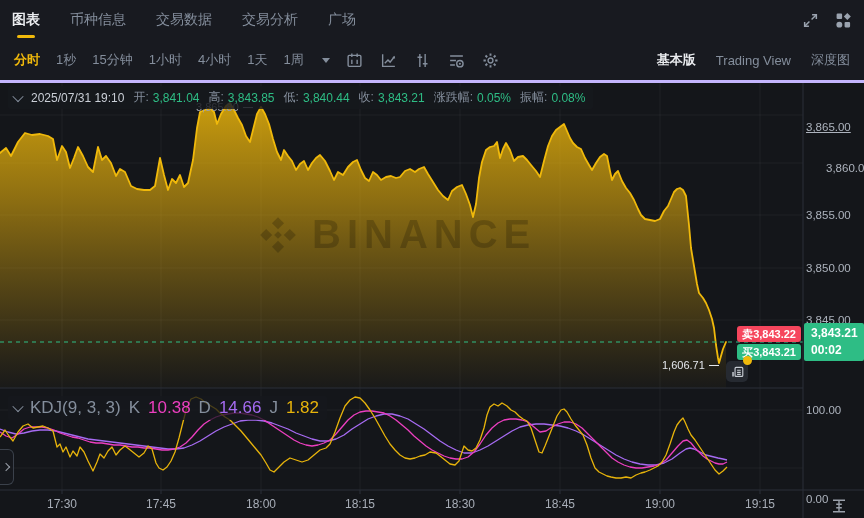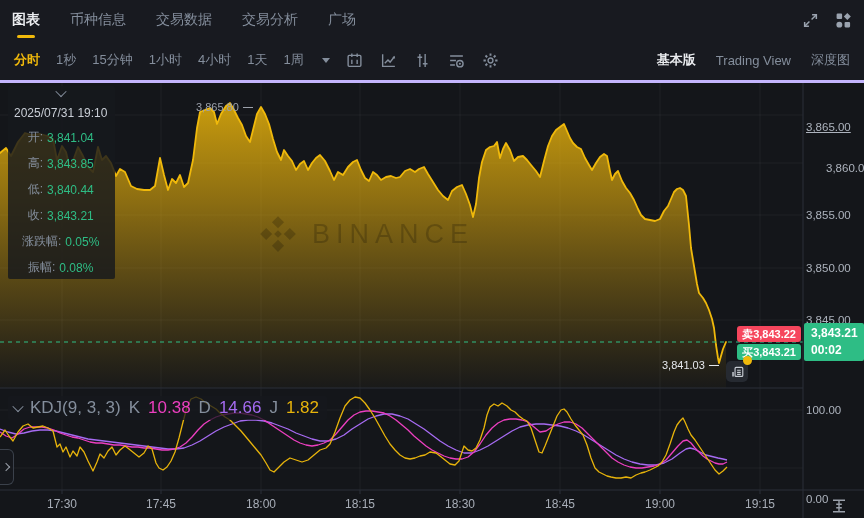--- a/index.html
+++ b/index.html
@@ -26,21 +26,21 @@
   .caret{width:0;height:0;border-left:4px solid transparent;border-right:4px solid transparent;
          border-top:5px solid #848E9C;margin:0 16px 0 2px;cursor:pointer;}
   .tool-icons{display:flex;gap:17px;align-items:center;}
   .view{margin-left:20px;cursor:pointer;white-space:nowrap;}
   .view.active{color:#EAECEF;font-weight:700;}
   .views{margin-left:auto;display:flex;align-items:center;}
 
   
   .overlay{position:absolute;z-index:3;}
   .ohlc{left:8px;top:86px;display:flex;align-items:center;gap:9px;font-size:12px;
-        background:rgba(22,24,29,0.82);padding:3px 8px 3px 6px;border-radius:2px;color:#848E9C;flex-direction:column;}
+        background:rgba(22,24,29,0.82);padding:3px 8px 3px 6px;border-radius:2px;color:#848E9C;}
   .ohlc .dt{color:#C9CED6;}
   .ohlc b{color:#2EBD85;font-weight:500;}
   .chev{width:7px;height:7px;border-right:1.5px solid #848E9C;border-bottom:1.5px solid #848E9C;
         transform:rotate(45deg) translate(-1px,-1px);display:inline-block;cursor:pointer;}
   .pair{display:flex;gap:4px;align-items:center;white-space:nowrap;}
 
   .mark-label{position:absolute;font-size:11px;color:#9BA0AA;display:flex;align-items:center;gap:4px;z-index:2;}
   .mark-label .dash{display:inline-block;width:10px;border-top:1.5px solid #9BA0AA;}
   .mark-label.low{color:#E4E7EC;}
   .mark-label.low .dash{border-color:#E4E7EC;}
@@ -60,21 +60,21 @@
   
   .axis-label{position:absolute;left:806px;transform:translateY(-50%);font-size:11.5px;color:#ADB3BD;white-space:nowrap;}
   .time-label{position:absolute;top:497px;transform:translateX(-50%);font-size:12px;color:#A8AEB8;white-space:nowrap;}
 
   
   .kdj-head{left:8px;top:396px;display:flex;align-items:center;gap:8px;font-size:17px;color:#848E9C;
         background:rgba(22,24,29,0.75);padding:2px 8px 2px 6px;border-radius:2px;}
 
   
   .watermark{left:256px;top:212px;display:flex;align-items:center;gap:12px;z-index:2;pointer-events:none;}
-  .wm-text{font-size:27px;font-weight:400;letter-spacing:6px;color:rgba(0,0,0,0.20);}
+  .wm-text{font-size:40px;font-weight:700;letter-spacing:6px;color:rgba(0,0,0,0.20);}
 
   
   .left-expander{left:0;top:449px;width:13px;height:34px;border:1px solid #3B414B;border-left:none;
         border-radius:0 6px 6px 0;display:flex;align-items:center;justify-content:center;cursor:pointer;background:rgba(24,26,32,.6);}
   .left-expander .gt{width:5px;height:5px;border-top:1.5px solid #9AA0AA;border-right:1.5px solid #9AA0AA;
         transform:rotate(45deg);margin-left:-2px;}
   .order-btn{left:726px;top:361px;width:22px;height:21px;background:#262A31;border-radius:5px;
         display:flex;align-items:center;justify-content:center;cursor:pointer;}
   .order-dot{position:absolute;right:-4px;top:-5px;width:9px;height:9px;border-radius:50%;background:#F0B90B;}
   .scale-btn{left:830px;top:498px;width:18px;height:16px;cursor:pointer;}
@@ -246,21 +246,21 @@
         <span>振幅:</span>
         <b>0.08%</b>
       </span>
   </div>
 
   <div class="mark-label" style="left:196px;top:101px;">
     <span>3,865.80</span>
       <span class="dash"></span>
   </div>
   <div class="mark-label low" style="left:662px;top:359px;">
-    <span>3,841.03</span>
+    <span>1,606.71</span>
       <span class="dash"></span>
   </div>
 
   <div class="overlay sbgroup">
     <div class="pill sell">
       <span>卖</span>
       <span>3,843.22</span>
     </div>
     <div class="pill buy">
       <span>买</span>

